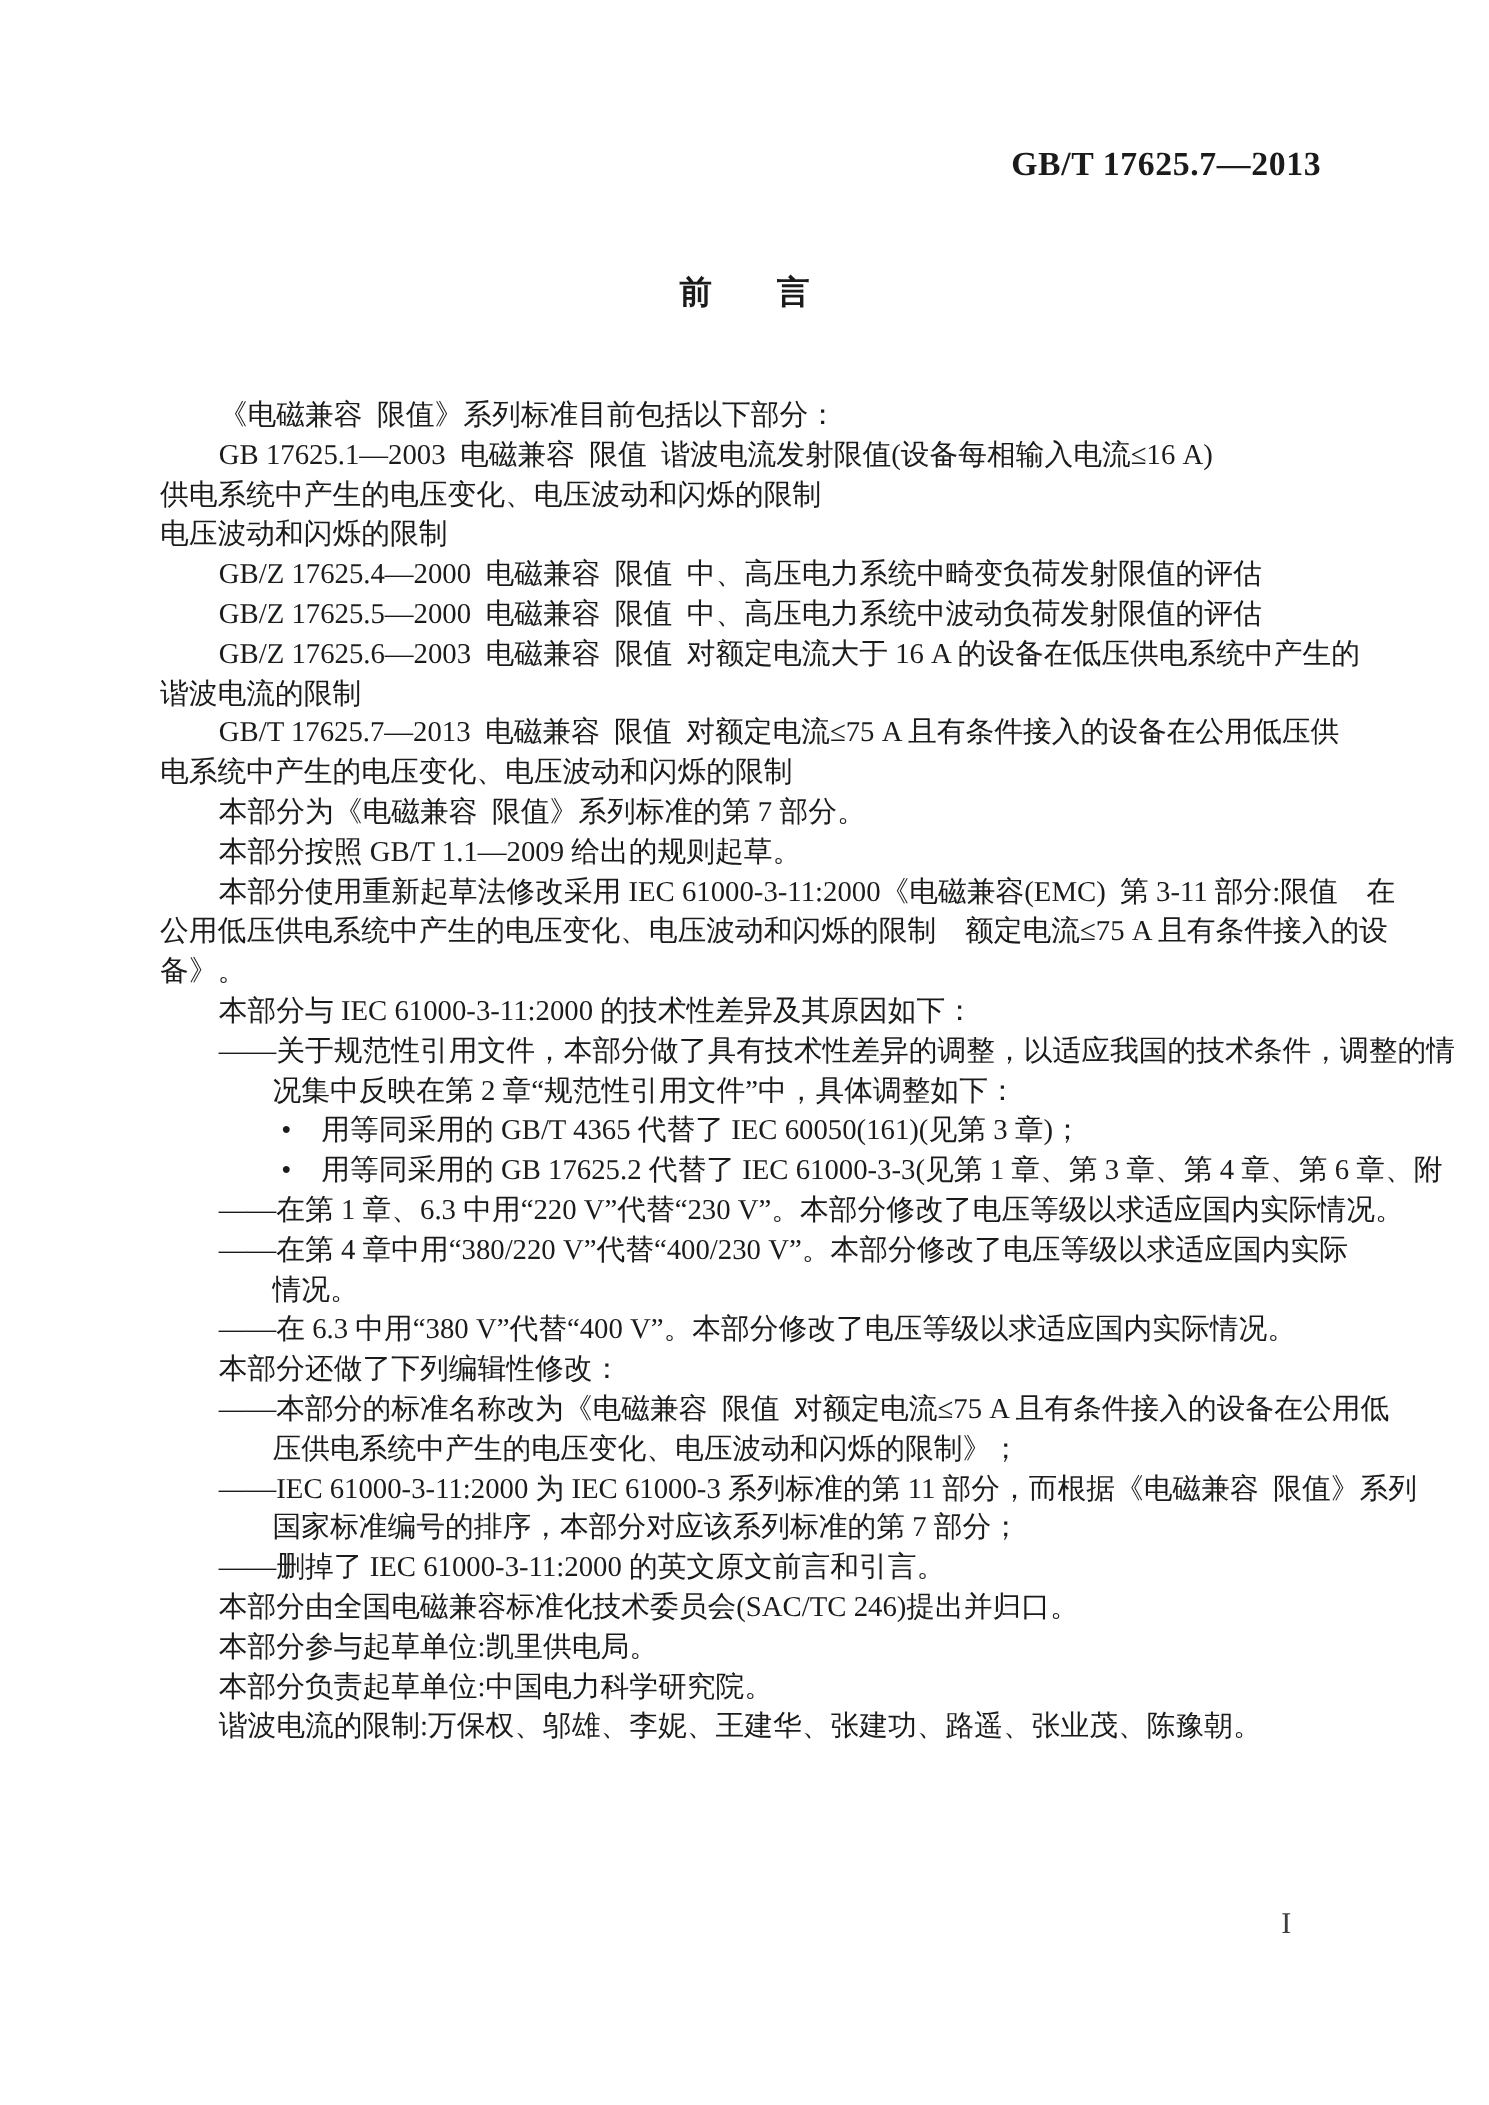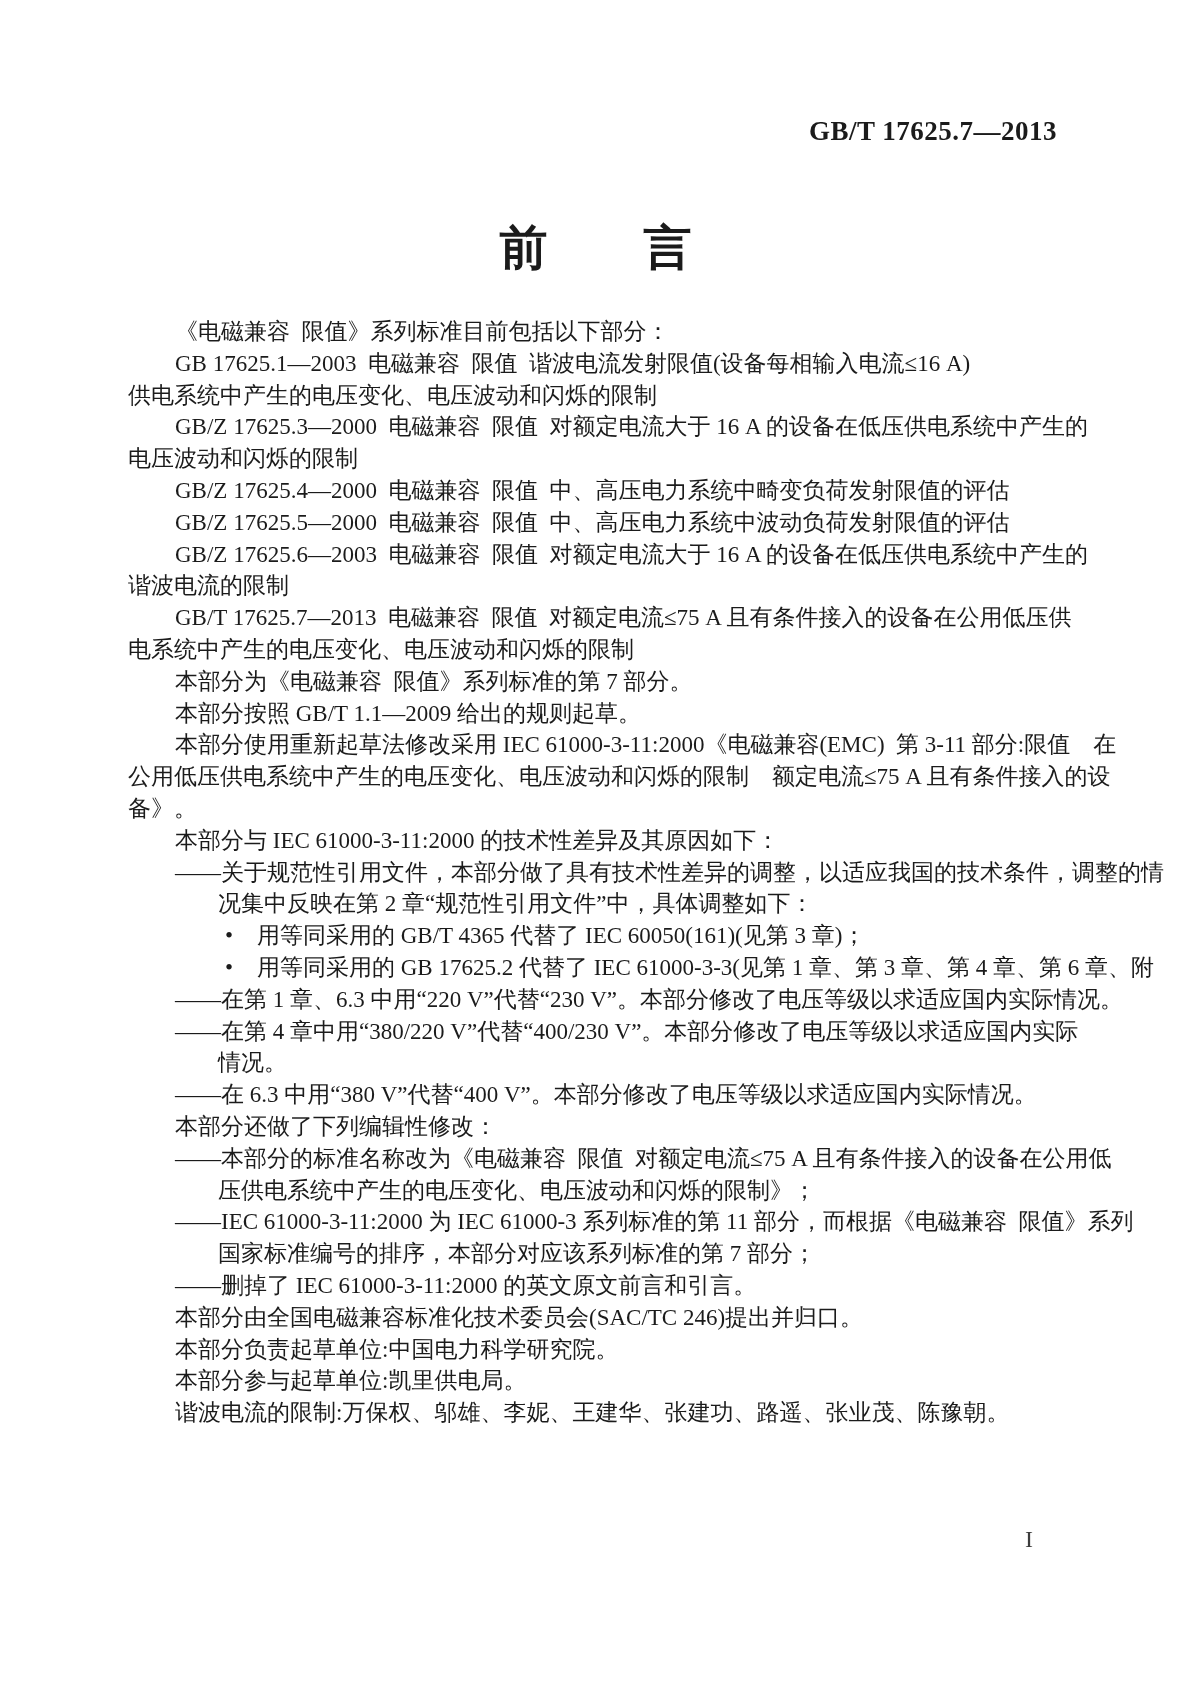--- a/index.html
+++ b/index.html
@@ -24,21 +24,21 @@
     font-weight: 700;
     letter-spacing: 0.5px;
     white-space: pre;
   }
   .doc-title {
     position: absolute;
     top: 216px;
     left: 0;
     width: 100%;
     text-align: center;
-    font-size: 48px;
+    font-size: 26px;
     font-weight: 700;
     white-space: pre;
   }
   .body-block {
     position: absolute;
     top: 316px;
     left: 128px;
     width: 945px;
   }
   .l {
@@ -74,21 +74,20 @@
 <div class="page">
 
   <div class="std-number">GB/T 17625.7—2013</div>
 
   <div class="doc-title">前　　言</div>
 
   <div class="body-block">
       <div class="l p1">《电磁兼容  限值》系列标准目前包括以下部分：</div>
       <div class="l p1">GB 17625.1—2003  电磁兼容  限值  谐波电流发射限值(设备每相输入电流≤16 A)</div>
       <div class="l p0">供电系统中产生的电压变化、电压波动和闪烁的限制</div>
-      <div class="l p1">GB/Z 17625.3—2000  电磁兼容  限值  对额定电流大于 16 A 的设备在低压供电系统中产生的</div>
       <div class="l p0">电压波动和闪烁的限制</div>
       <div class="l p1">GB/Z 17625.4—2000  电磁兼容  限值  中、高压电力系统中畸变负荷发射限值的评估</div>
       <div class="l p1">GB/Z 17625.5—2000  电磁兼容  限值  中、高压电力系统中波动负荷发射限值的评估</div>
       <div class="l p1">GB/Z 17625.6—2003  电磁兼容  限值  对额定电流大于 16 A 的设备在低压供电系统中产生的</div>
       <div class="l p0">谐波电流的限制</div>
       <div class="l p1">GB/T 17625.7—2013  电磁兼容  限值  对额定电流≤75 A 且有条件接入的设备在公用低压供</div>
       <div class="l p0">电系统中产生的电压变化、电压波动和闪烁的限制</div>
       <div class="l p1">本部分为《电磁兼容  限值》系列标准的第 7 部分。</div>
       <div class="l p1">本部分按照 GB/T 1.1—2009 给出的规则起草。</div>
       <div class="l p1">本部分使用重新起草法修改采用 IEC 61000-3-11:2000《电磁兼容(EMC)  第 3-11 部分:限值　在</div>
@@ -103,20 +102,20 @@
       <div class="l dash">——在第 4 章中用“380/220 V”代替“400/230 V”。本部分修改了电压等级以求适应国内实际</div>
       <div class="l dashcont">情况。</div>
       <div class="l dash">——在 6.3 中用“380 V”代替“400 V”。本部分修改了电压等级以求适应国内实际情况。</div>
       <div class="l p1">本部分还做了下列编辑性修改：</div>
       <div class="l dash">——本部分的标准名称改为《电磁兼容  限值  对额定电流≤75 A 且有条件接入的设备在公用低</div>
       <div class="l dashcont">压供电系统中产生的电压变化、电压波动和闪烁的限制》；</div>
       <div class="l dash">——IEC 61000-3-11:2000 为 IEC 61000-3 系列标准的第 11 部分，而根据《电磁兼容  限值》系列</div>
       <div class="l dashcont">国家标准编号的排序，本部分对应该系列标准的第 7 部分；</div>
       <div class="l dash">——删掉了 IEC 61000-3-11:2000 的英文原文前言和引言。</div>
       <div class="l p1">本部分由全国电磁兼容标准化技术委员会(SAC/TC 246)提出并归口。</div>
+      <div class="l p1">本部分参与起草单位:凯里供电局。</div>
       <div class="l p1">本部分负责起草单位:中国电力科学研究院。</div>
-      <div class="l p1">本部分参与起草单位:凯里供电局。</div>
       <div class="l p1">谐波电流的限制:万保权、邬雄、李妮、王建华、张建功、路遥、张业茂、陈豫朝。</div>
     </div>
 
   <div class="page-number">I</div>
 
 </div>
 
 </body></html>

